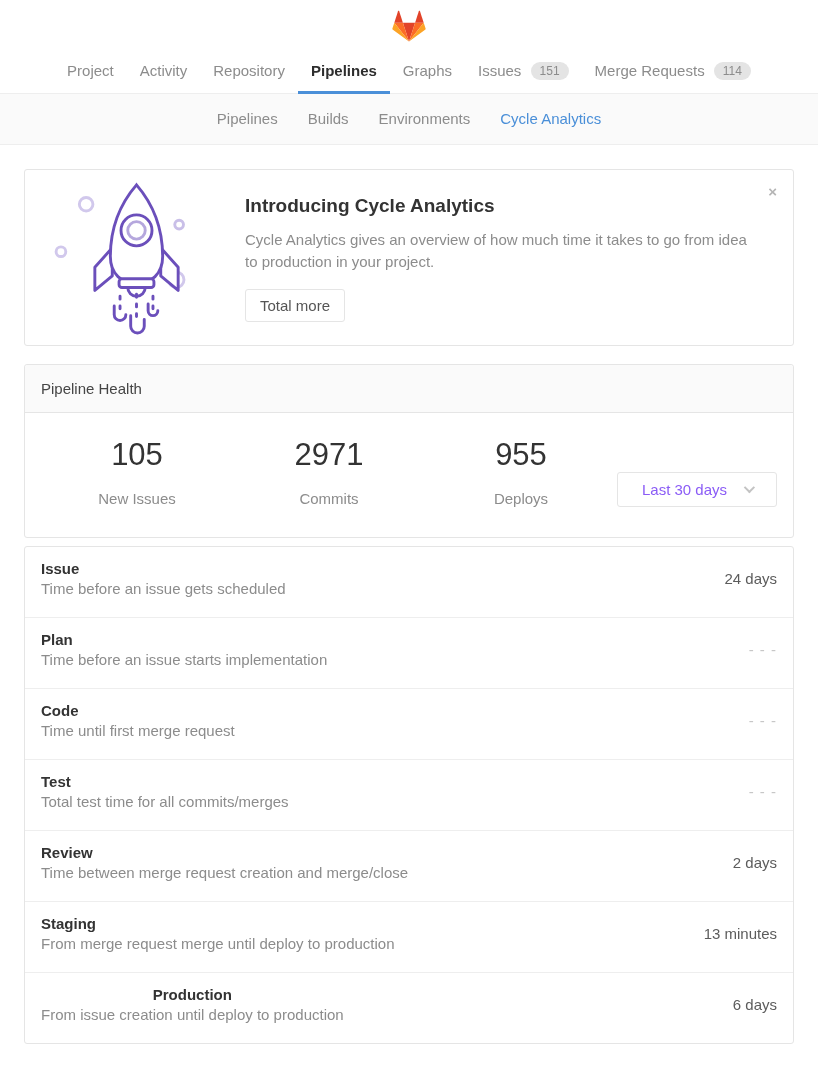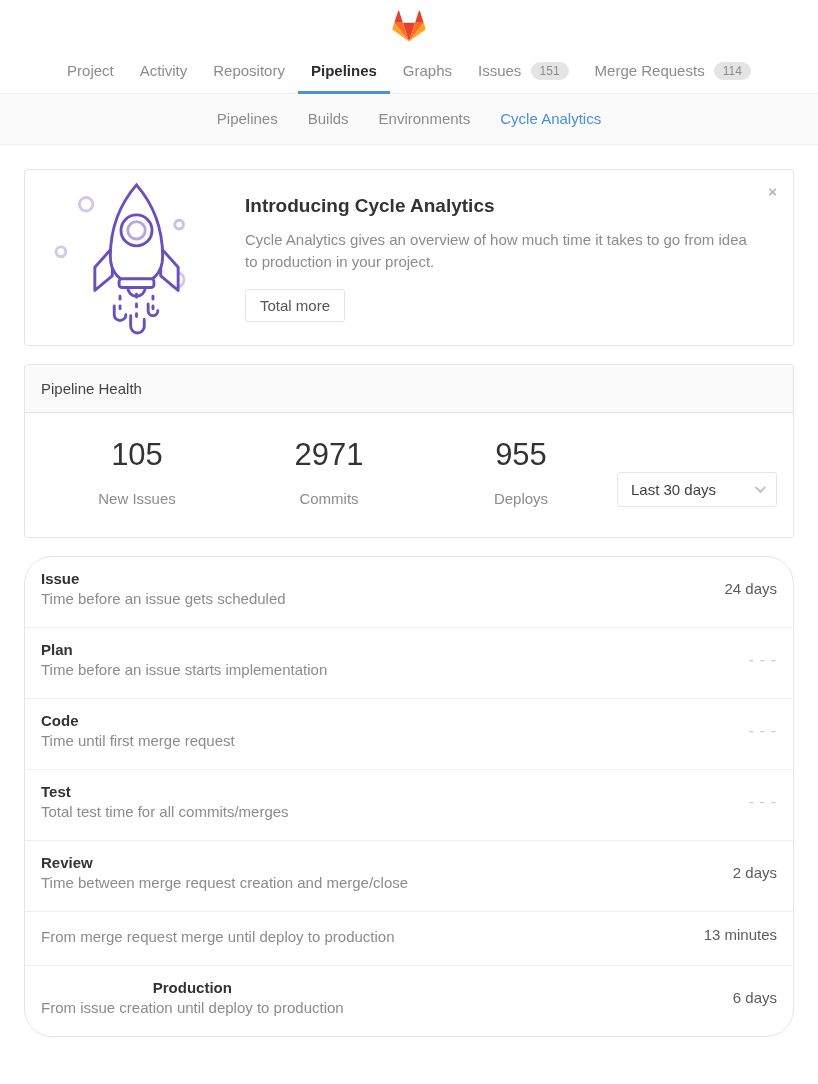--- a/index.html
+++ b/index.html
@@ -128,34 +128,34 @@
   .range-dropdown {
     flex: none;
     width: 160px;
     height: 35px;
     border: 1px solid #e5e5e5;
     border-radius: 3px;
     background: #fff;
     display: flex;
     align-items: center;
     justify-content: space-between;
-    padding: 0 13px;
-    font-size: 15px;
-    color: #404040;
+    padding: 0 24px;
+    font-size: 15px;
+    color: #8b5cf6;
     cursor: pointer;
   }
   .chevron-down {
     width: 8px; height: 8px;
     border-right: 2px solid #c3c3c3;
     border-bottom: 2px solid #c3c3c3;
     transform: rotate(45deg) translateY(-2px);
   }
 
   
-  .stages-panel { margin-top: 18px; border-radius: 28px; }
+  .stages-panel { margin-top: 8px; }
   .stage-row {
     display: flex;
     justify-content: space-between;
     align-items: center;
     padding: 13px 16px 20px;
     border-bottom: 1px solid #eee;
   }
   .stage-row:last-child { border-bottom: none; text-align: center; }
   .stage-name { font-size: 15px; font-weight: 700; color: #333; }
   .stage-desc { font-size: 15px; color: #8c8c8c; margin-top: 3px; }
@@ -296,20 +296,21 @@
     </div>
     <div class="stage-row">
       <div>
         <div class="stage-name">Review</div>
         <div class="stage-desc">Time between merge request creation and merge/close</div>
       </div>
       <div class="stage-value">2 days</div>
     </div>
     <div class="stage-row">
       <div>
+        <div class="stage-name">Staging</div>
         <div class="stage-desc">From merge request merge until deploy to production</div>
       </div>
       <div class="stage-value">13 minutes</div>
     </div>
     <div class="stage-row">
       <div>
         <div class="stage-name">Production</div>
         <div class="stage-desc">From issue creation until deploy to production</div>
       </div>
       <div class="stage-value">6 days</div>

